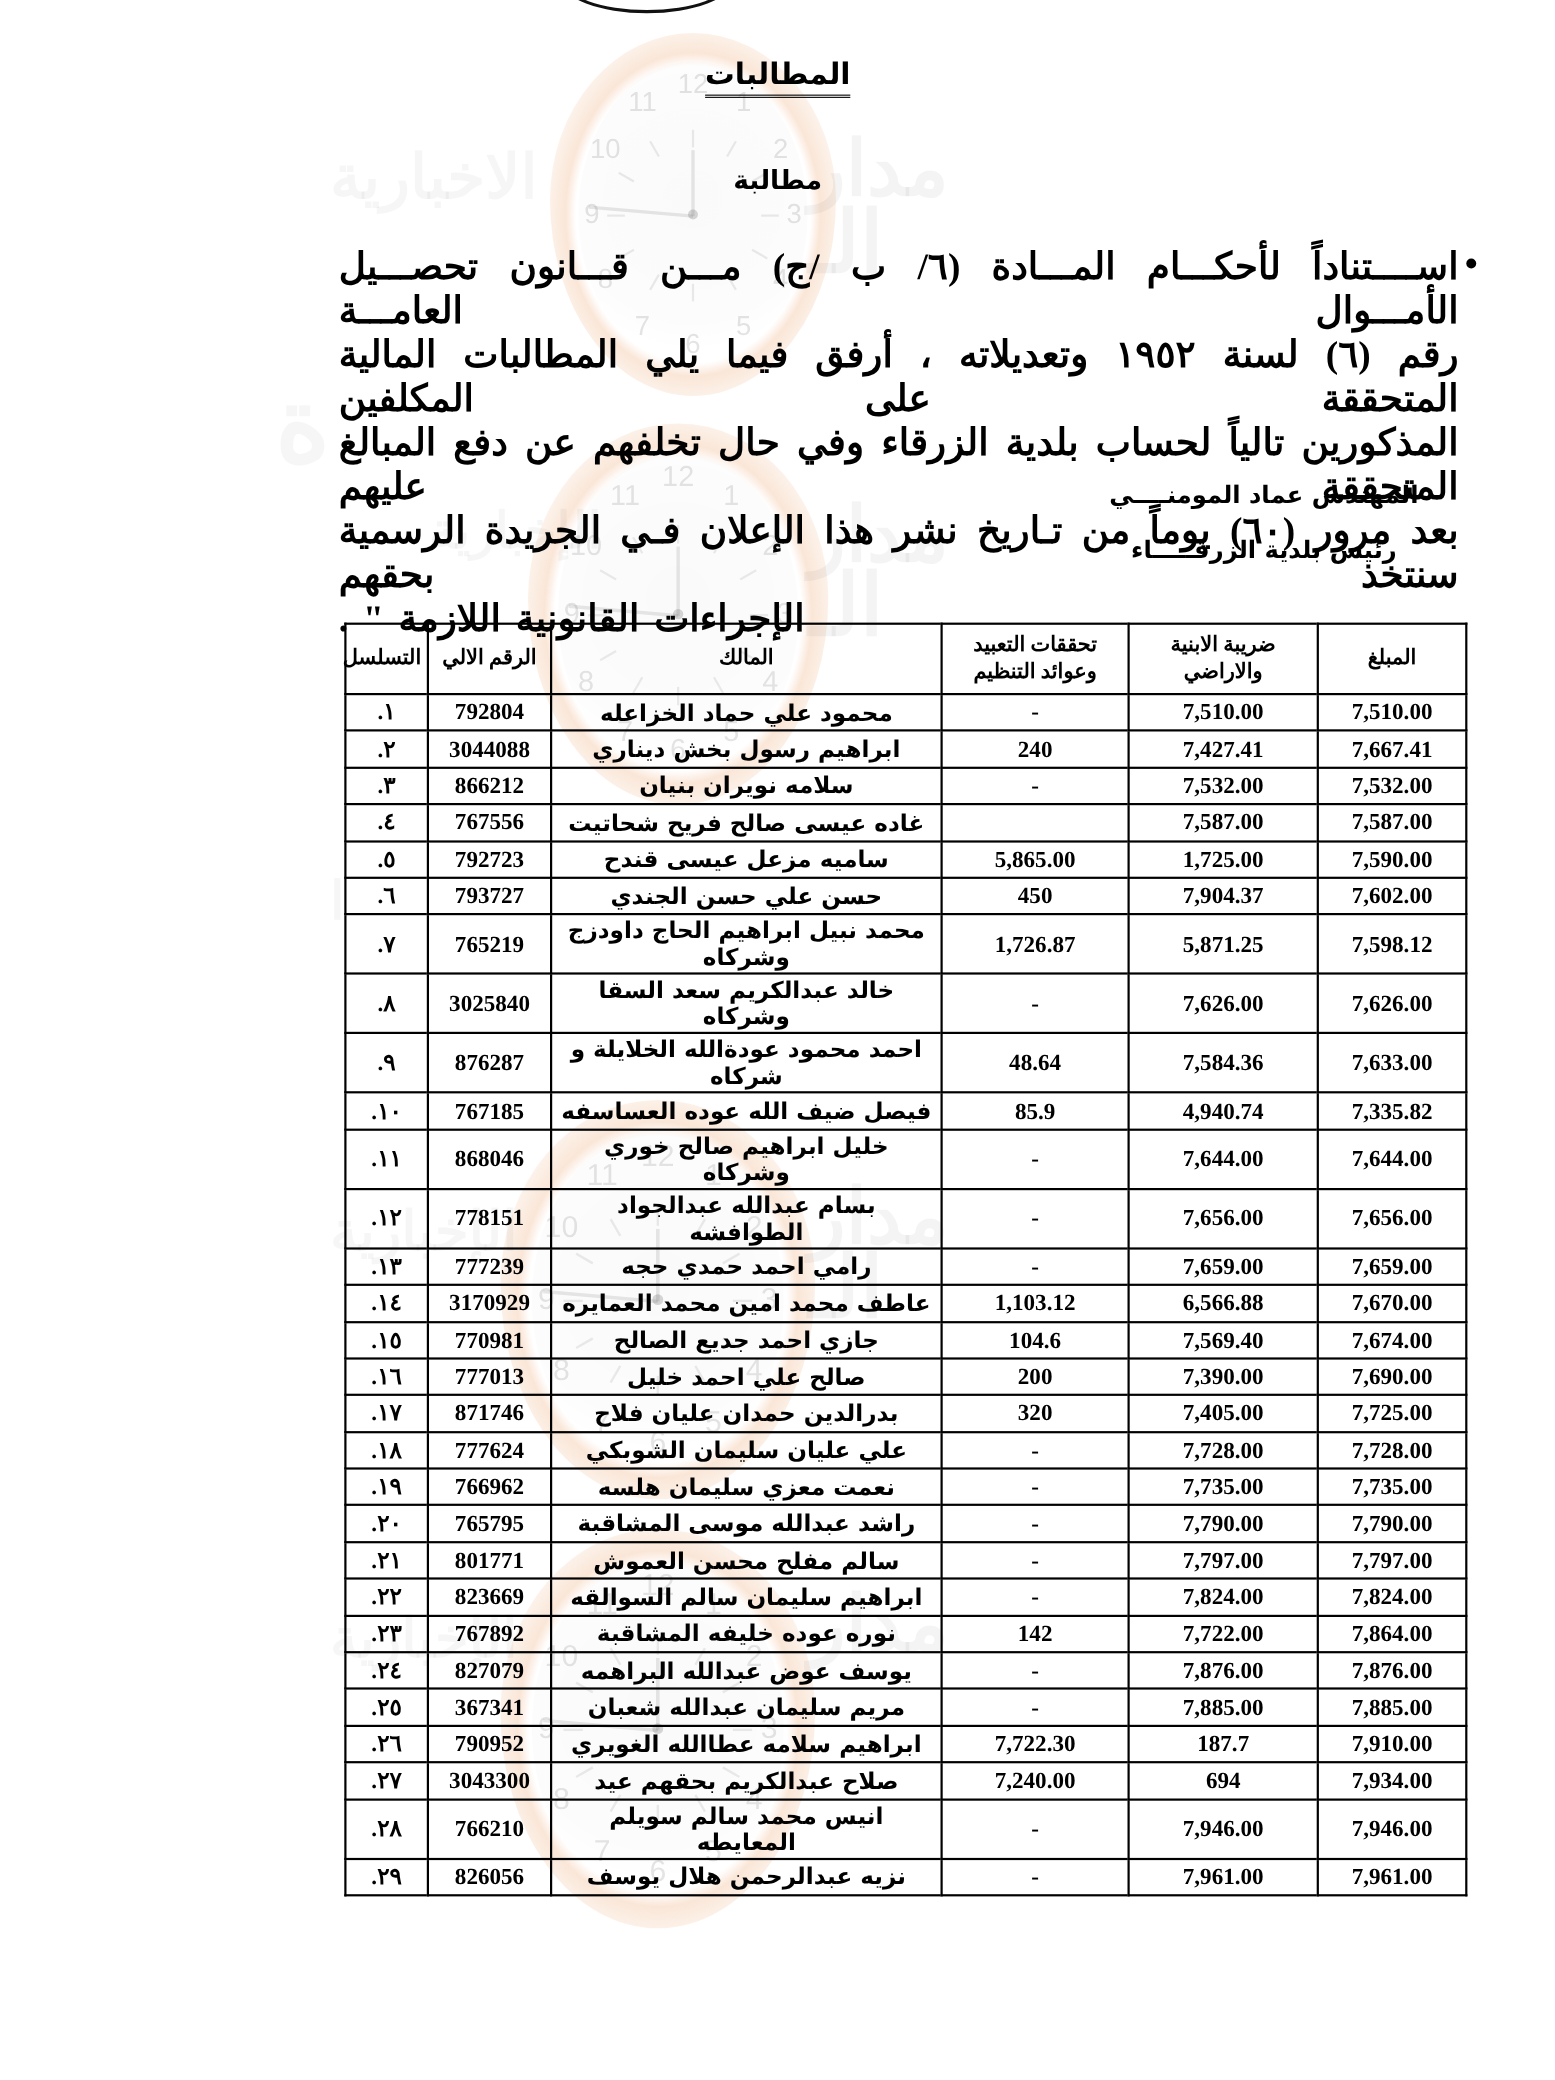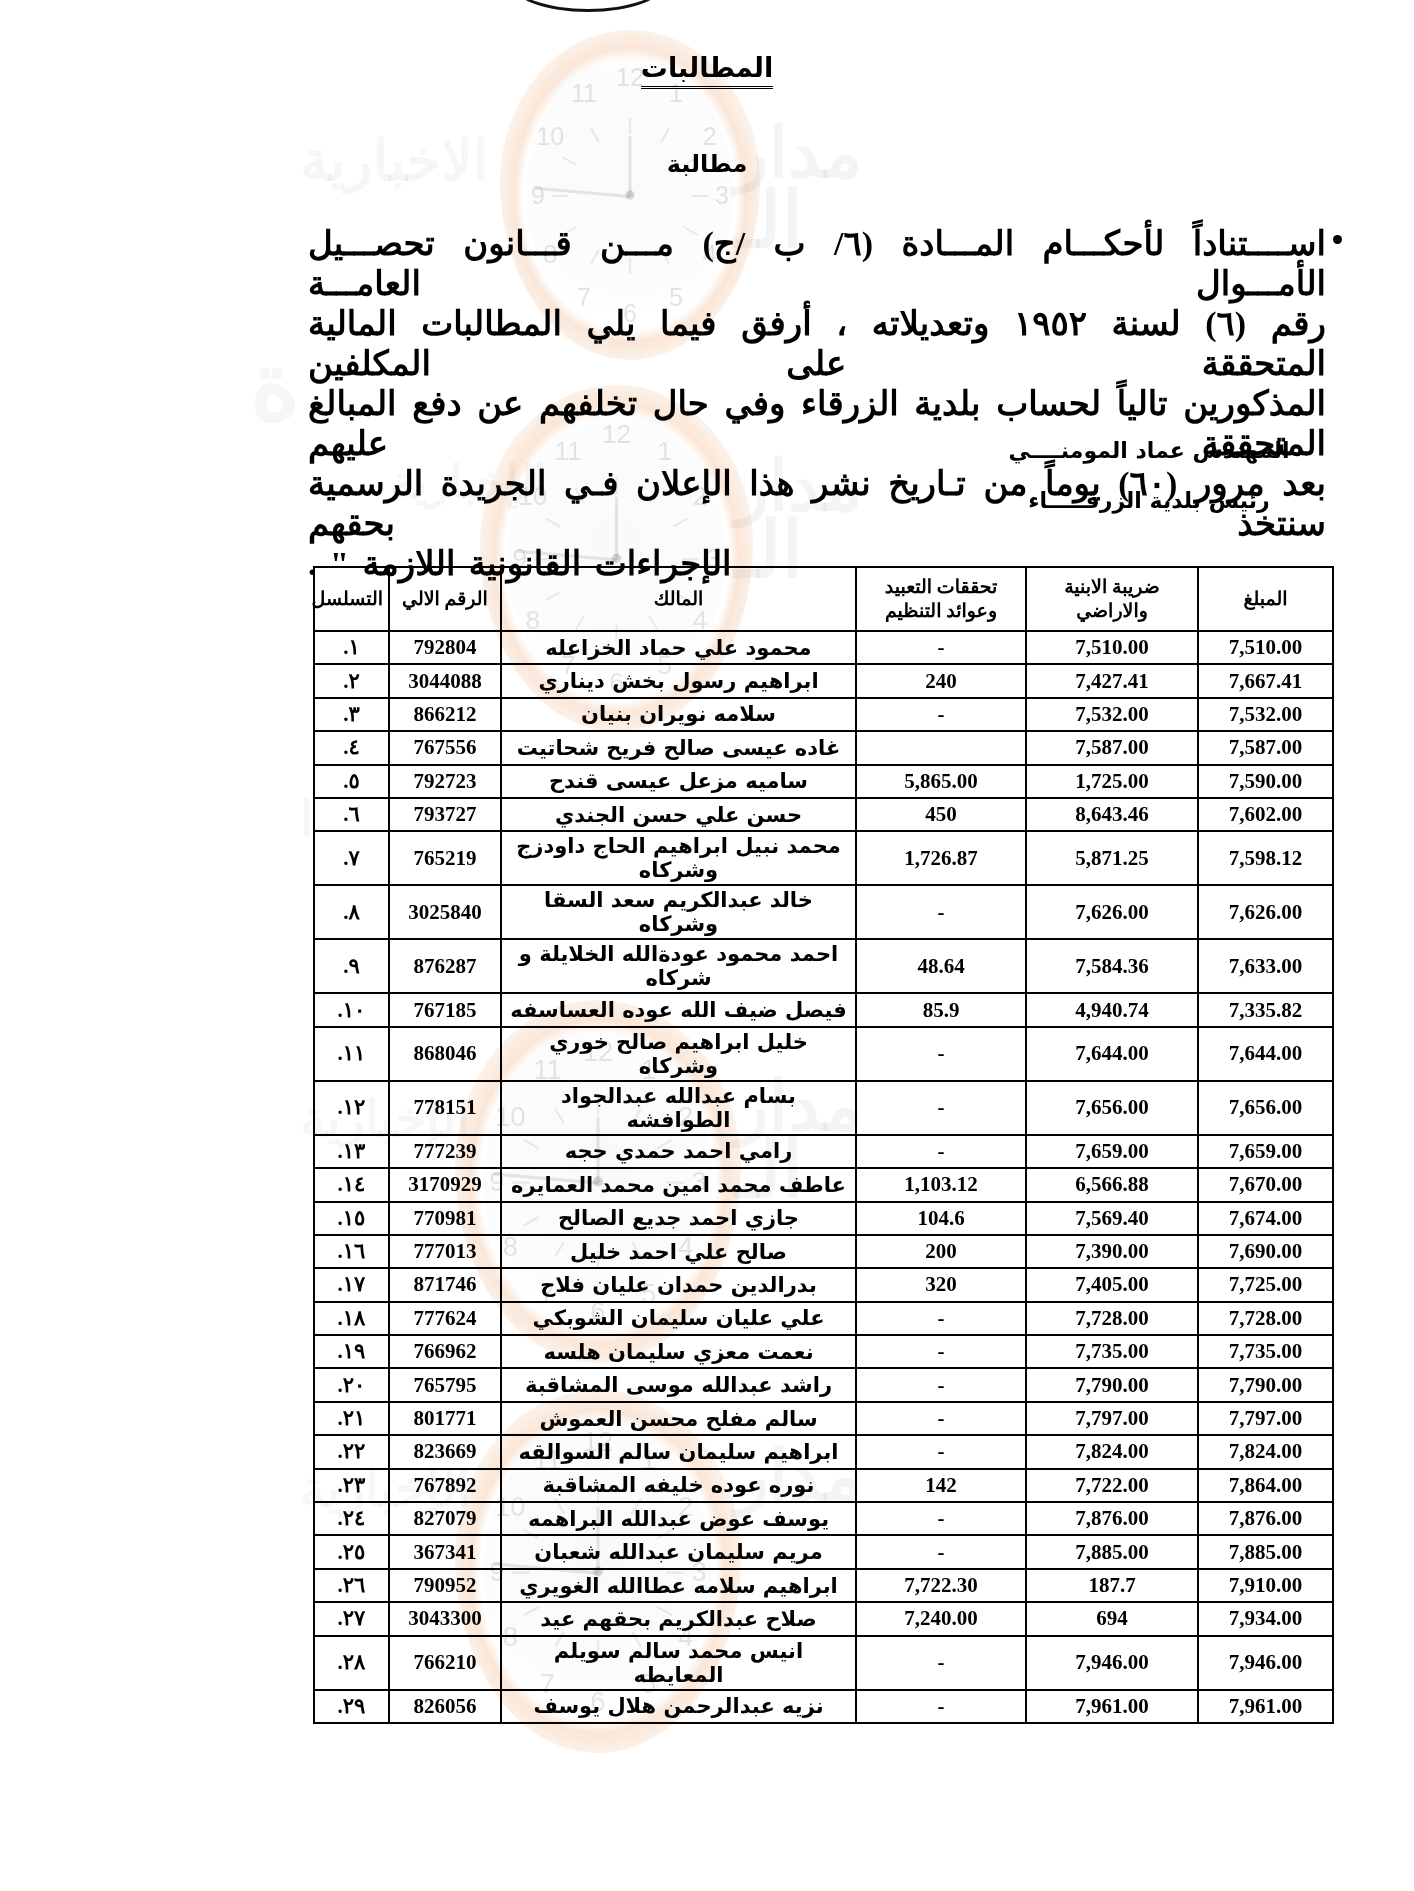--- a/index.html
+++ b/index.html
@@ -436,21 +436,21 @@
           <tr>
             <td class="c-amount">7,590.00</td>
             <td class="c-tax">1,725.00</td>
             <td class="c-paving">5,865.00</td>
             <td class="c-owner">ساميه مزعل عيسى قندح</td>
             <td class="c-id">792723</td>
             <td class="c-seq">٥.</td>
           </tr>
           <tr>
             <td class="c-amount">7,602.00</td>
-            <td class="c-tax">8,643.46</td>
+            <td class="c-tax">7,904.37</td>
             <td class="c-paving">450</td>
             <td class="c-owner">حسن علي حسن الجندي</td>
             <td class="c-id">793727</td>
             <td class="c-seq">٦.</td>
           </tr>
           <tr>
             <td class="c-amount">7,598.12</td>
             <td class="c-tax">5,871.25</td>
             <td class="c-paving">1,726.87</td>
             <td class="c-owner">محمد نبيل ابراهيم الحاج داودزج وشركاه</td>

